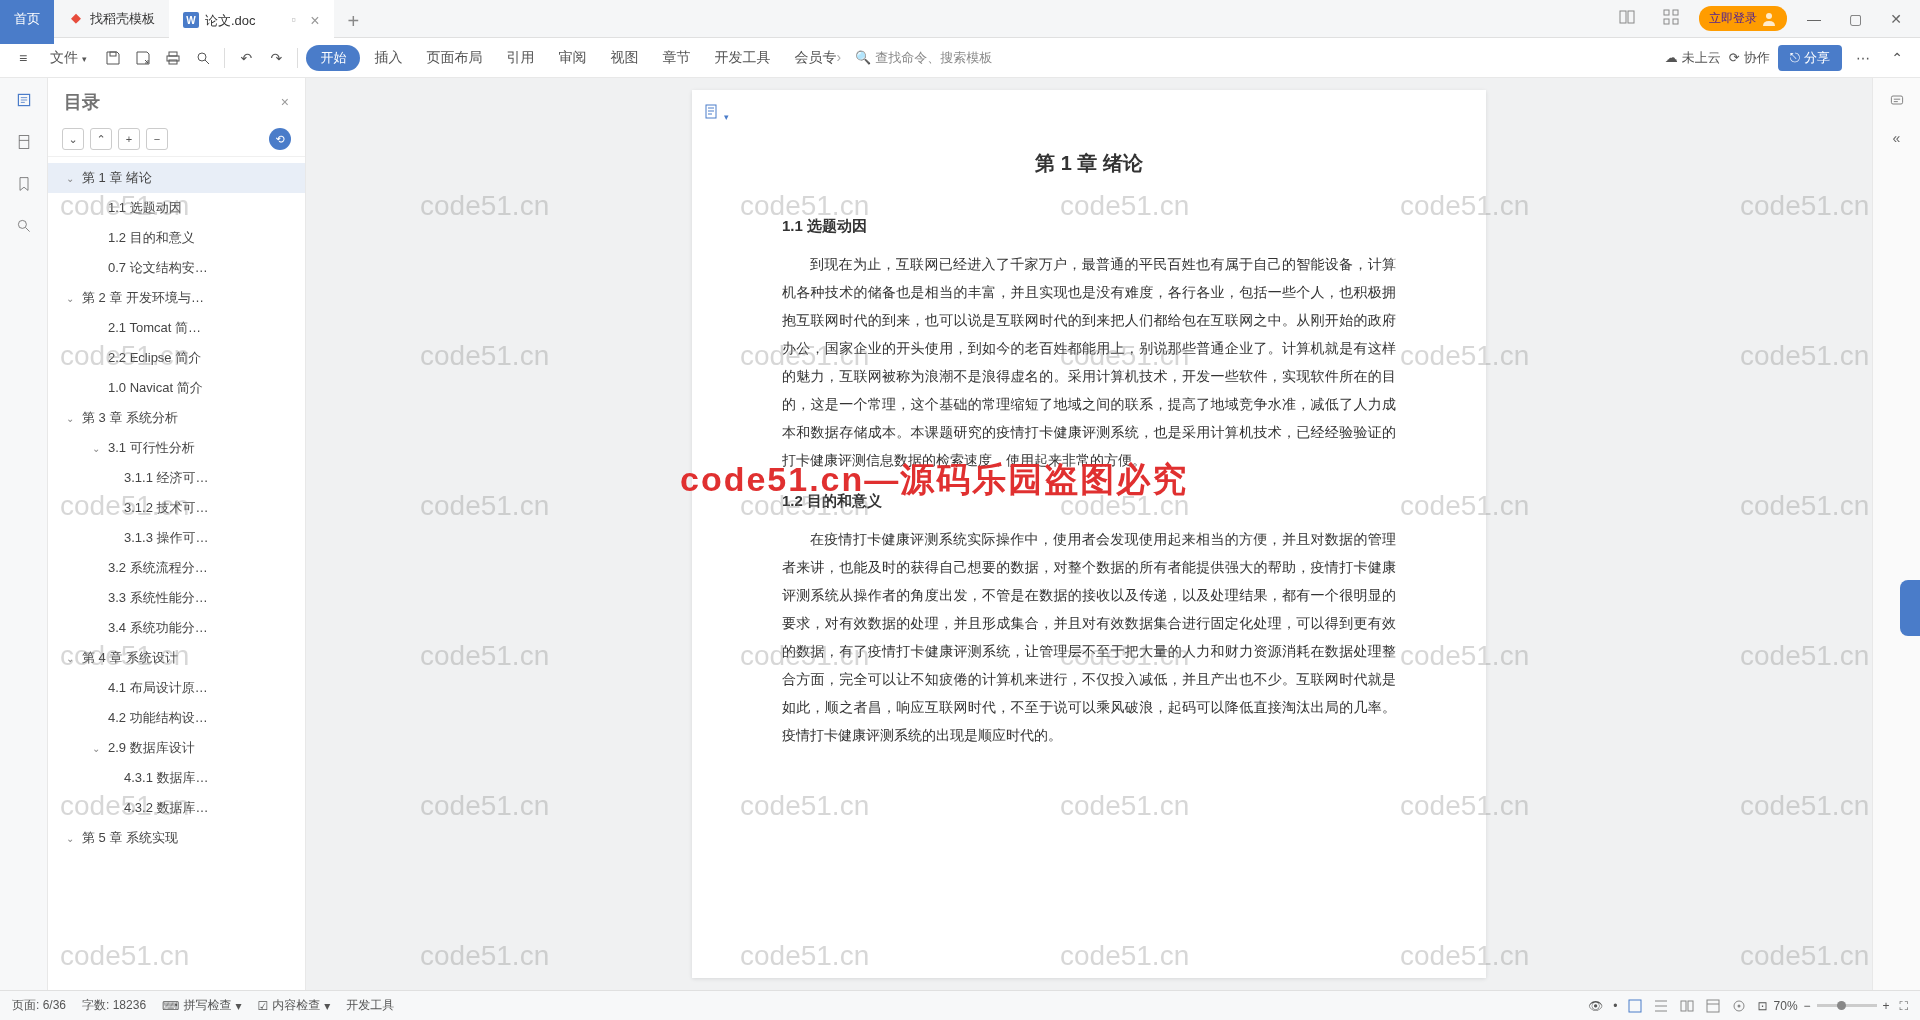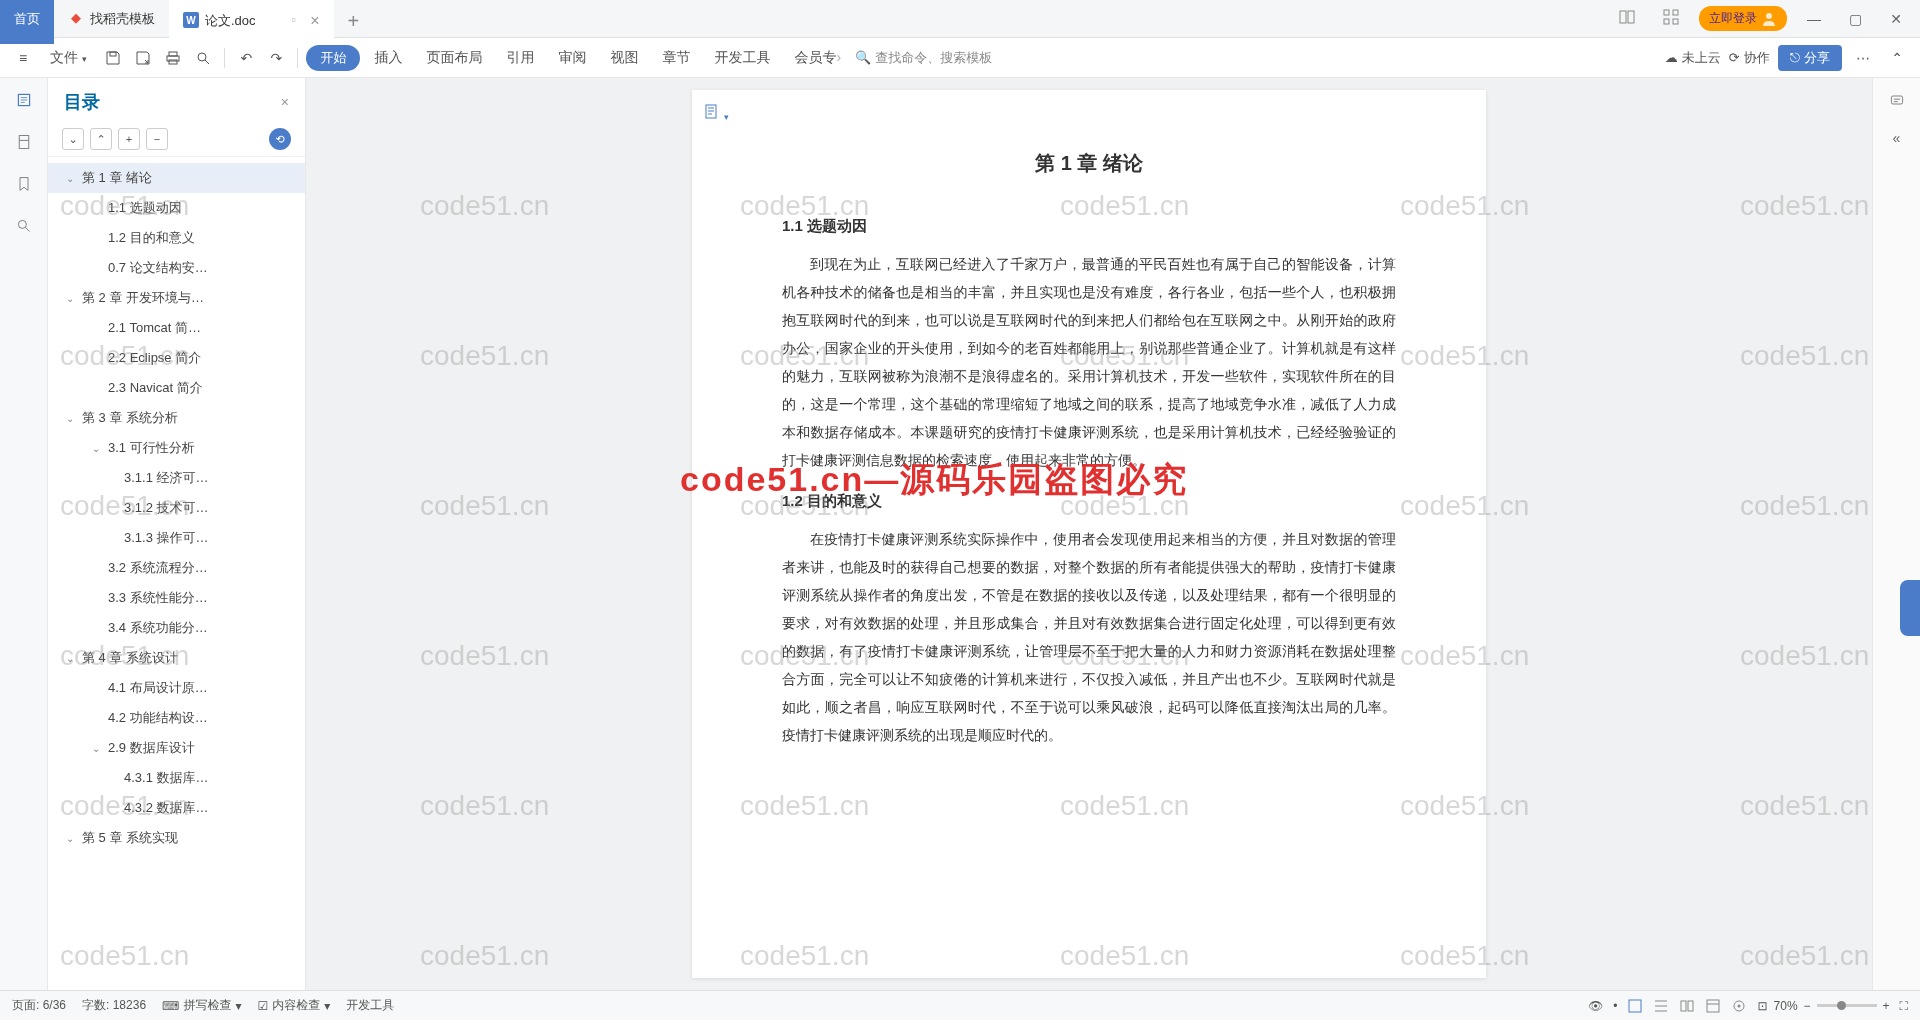--- a/index.html
+++ b/index.html
@@ -21,21 +21,21 @@
 .ribbon-right{margin-left:auto;display:flex;align-items:center;gap:8px;}
 .search-box{display:flex;align-items:center;gap:4px;color:#888;font-size:13px;}
 .cloud-btn{display:flex;align-items:center;gap:4px;color:#555;font-size:13px;}
 .share-btn{background:#4a7cc9;color:#fff;padding:4px 12px;border-radius:4px;font-size:13px;display:flex;align-items:center;gap:4px;}
 .main{display:flex;height:calc(100% - 78px - 30px);}
 .leftbar{width:48px;background:#f7f8f9;border-right:1px solid #e8e8e8;display:flex;flex-direction:column;align-items:center;padding-top:10px;gap:18px;}
 .leftbar-icon{width:24px;height:24px;display:flex;align-items:center;justify-content:center;color:#666;cursor:pointer;}
 .leftbar-icon.active{color:#4a7cc9;}
 .outline-panel{width:258px;border-right:1px solid #e8e8e8;display:flex;flex-direction:column;background:#fff;}
 .outline-header{padding:12px 16px 8px;display:flex;align-items:center;justify-content:space-between;}
-.outline-title{font-size:18px;font-weight:600;color:#0369a1;}
+.outline-title{font-size:18px;font-weight:600;color:#737373;}
 .outline-close{color:#999;cursor:pointer;}
 .outline-tools{display:flex;align-items:center;gap:6px;padding:6px 14px;border-bottom:1px solid #f0f0f0;}
 .outline-tool{width:22px;height:22px;border:1px solid #ccc;border-radius:3px;display:flex;align-items:center;justify-content:center;font-size:11px;color:#555;cursor:pointer;}
 .outline-sync{margin-left:auto;color:#4a7cc9;}
 .outline-tree{flex:1;overflow-y:auto;padding:6px 0;}
 .tree-item{padding:6px 8px 6px 16px;cursor:pointer;font-size:13px;color:#444;white-space:nowrap;overflow:hidden;text-overflow:ellipsis;display:flex;align-items:center;gap:4px;}
 .tree-item.selected{background:#e8eef7;}
 .tree-item .chev{width:12px;display:inline-block;color:#888;font-size:10px;}
 .tree-item.l1{padding-left:18px;}
 .tree-item.l2{padding-left:44px;}
@@ -229,21 +229,21 @@
         <div class="tree-item l2">
           <span class="chev"></span>
           <span>2.1 Tomcat 简…</span>
         </div>
         <div class="tree-item l2">
           <span class="chev"></span>
           <span>2.2 Eclipse 简介</span>
         </div>
         <div class="tree-item l2">
           <span class="chev"></span>
-          <span>2.3 Navicat 简介</span>
+          <span>1.0 Navicat 简介</span>
         </div>
         <div class="tree-item l1">
           <span class="chev">⌄</span>
           <span>第 3 章 系统分析</span>
         </div>
         <div class="tree-item l2">
           <span class="chev">⌄</span>
           <span>3.1 可行性分析</span>
         </div>
         <div class="tree-item l3">

